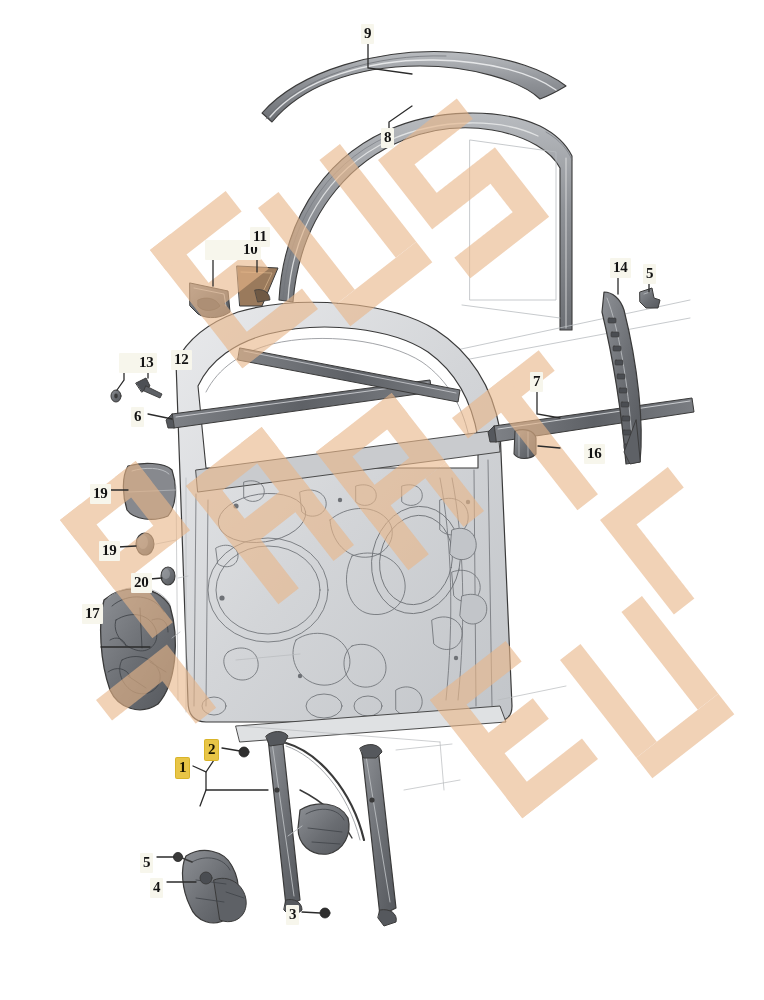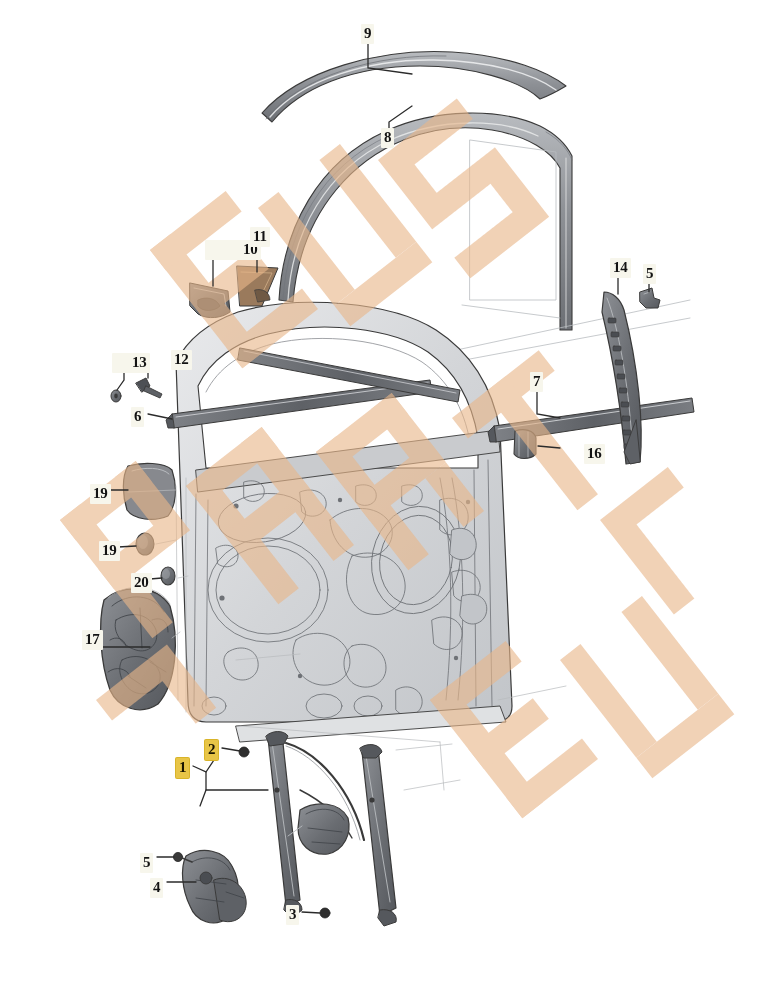--- a/index.html
+++ b/index.html
@@ -502,23 +502,23 @@
       <div class="callout" style="left: 286px; top: 905px;">3</div>
       <div class="callout" style="left: 150px; top: 878px;">4</div>
       <div class="callout" style="left: 140px; top: 853px;">5</div>
       <div class="callout" style="left: 131px; top: 407px;">6</div>
       <div class="callout" style="left: 530px; top: 372px;">7</div>
       <div class="callout" style="left: 381px; top: 128px;">8</div>
       <div class="callout" style="left: 361px; top: 24px;">9</div>
       <div class="callout" style="left: 205px; top: 240px; padding-left: 38px;">10</div>
       <div class="callout" style="left: 250px; top: 227px;">11</div>
       <div class="callout" style="left: 141px; top: 350px; margin-left: 30px;">12</div>
-      <div class="callout" style="left: 112px; top: 353px; padding-left: 20px;">13</div>
+      <div class="callout" style="left: 119px; top: 353px; padding-left: 20px;">13</div>
       <div class="callout" style="left: 610px; top: 258px;">14</div>
       <div class="callout" style="left: 643px; top: 264px;">5</div>
       <div class="callout" style="left: 566px; top: 444px; margin-left: 18px;">16</div>
-      <div class="callout" style="left: 82px; top: 630px;">17</div>
+      <div class="callout" style="left: 82px; top: 604px;">17</div>
       <div class="callout" style="left: 90px; top: 484px;">19</div>
       <div class="callout" style="left: 99px; top: 541px;">19</div>
       <div class="callout" style="left: 131px; top: 573px;">20</div>
     </div>
 
 </div>
 
 </body></html>

